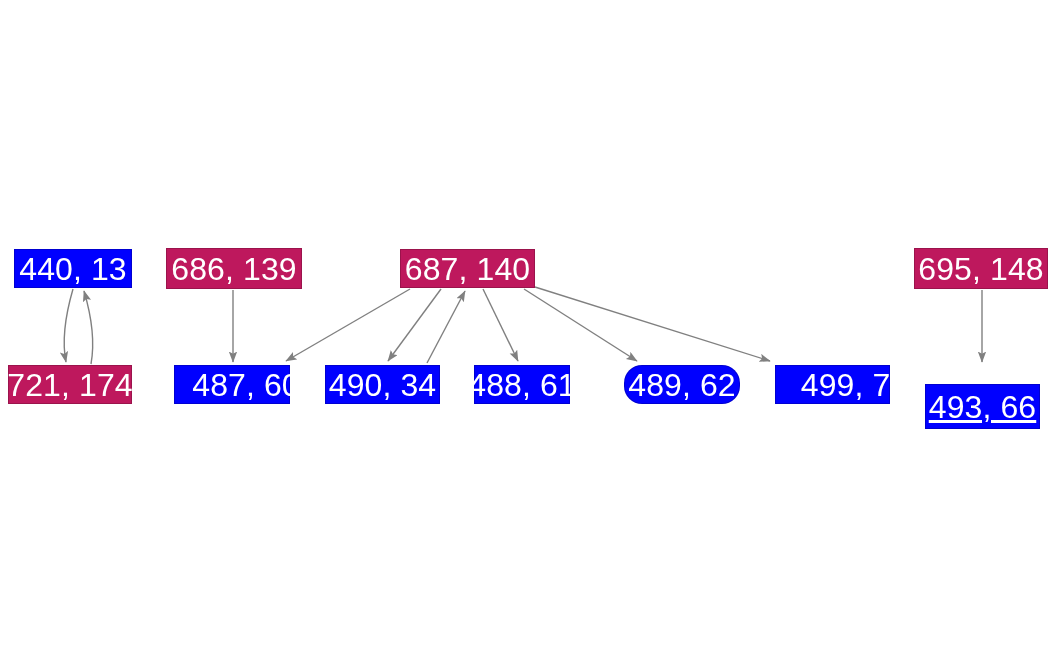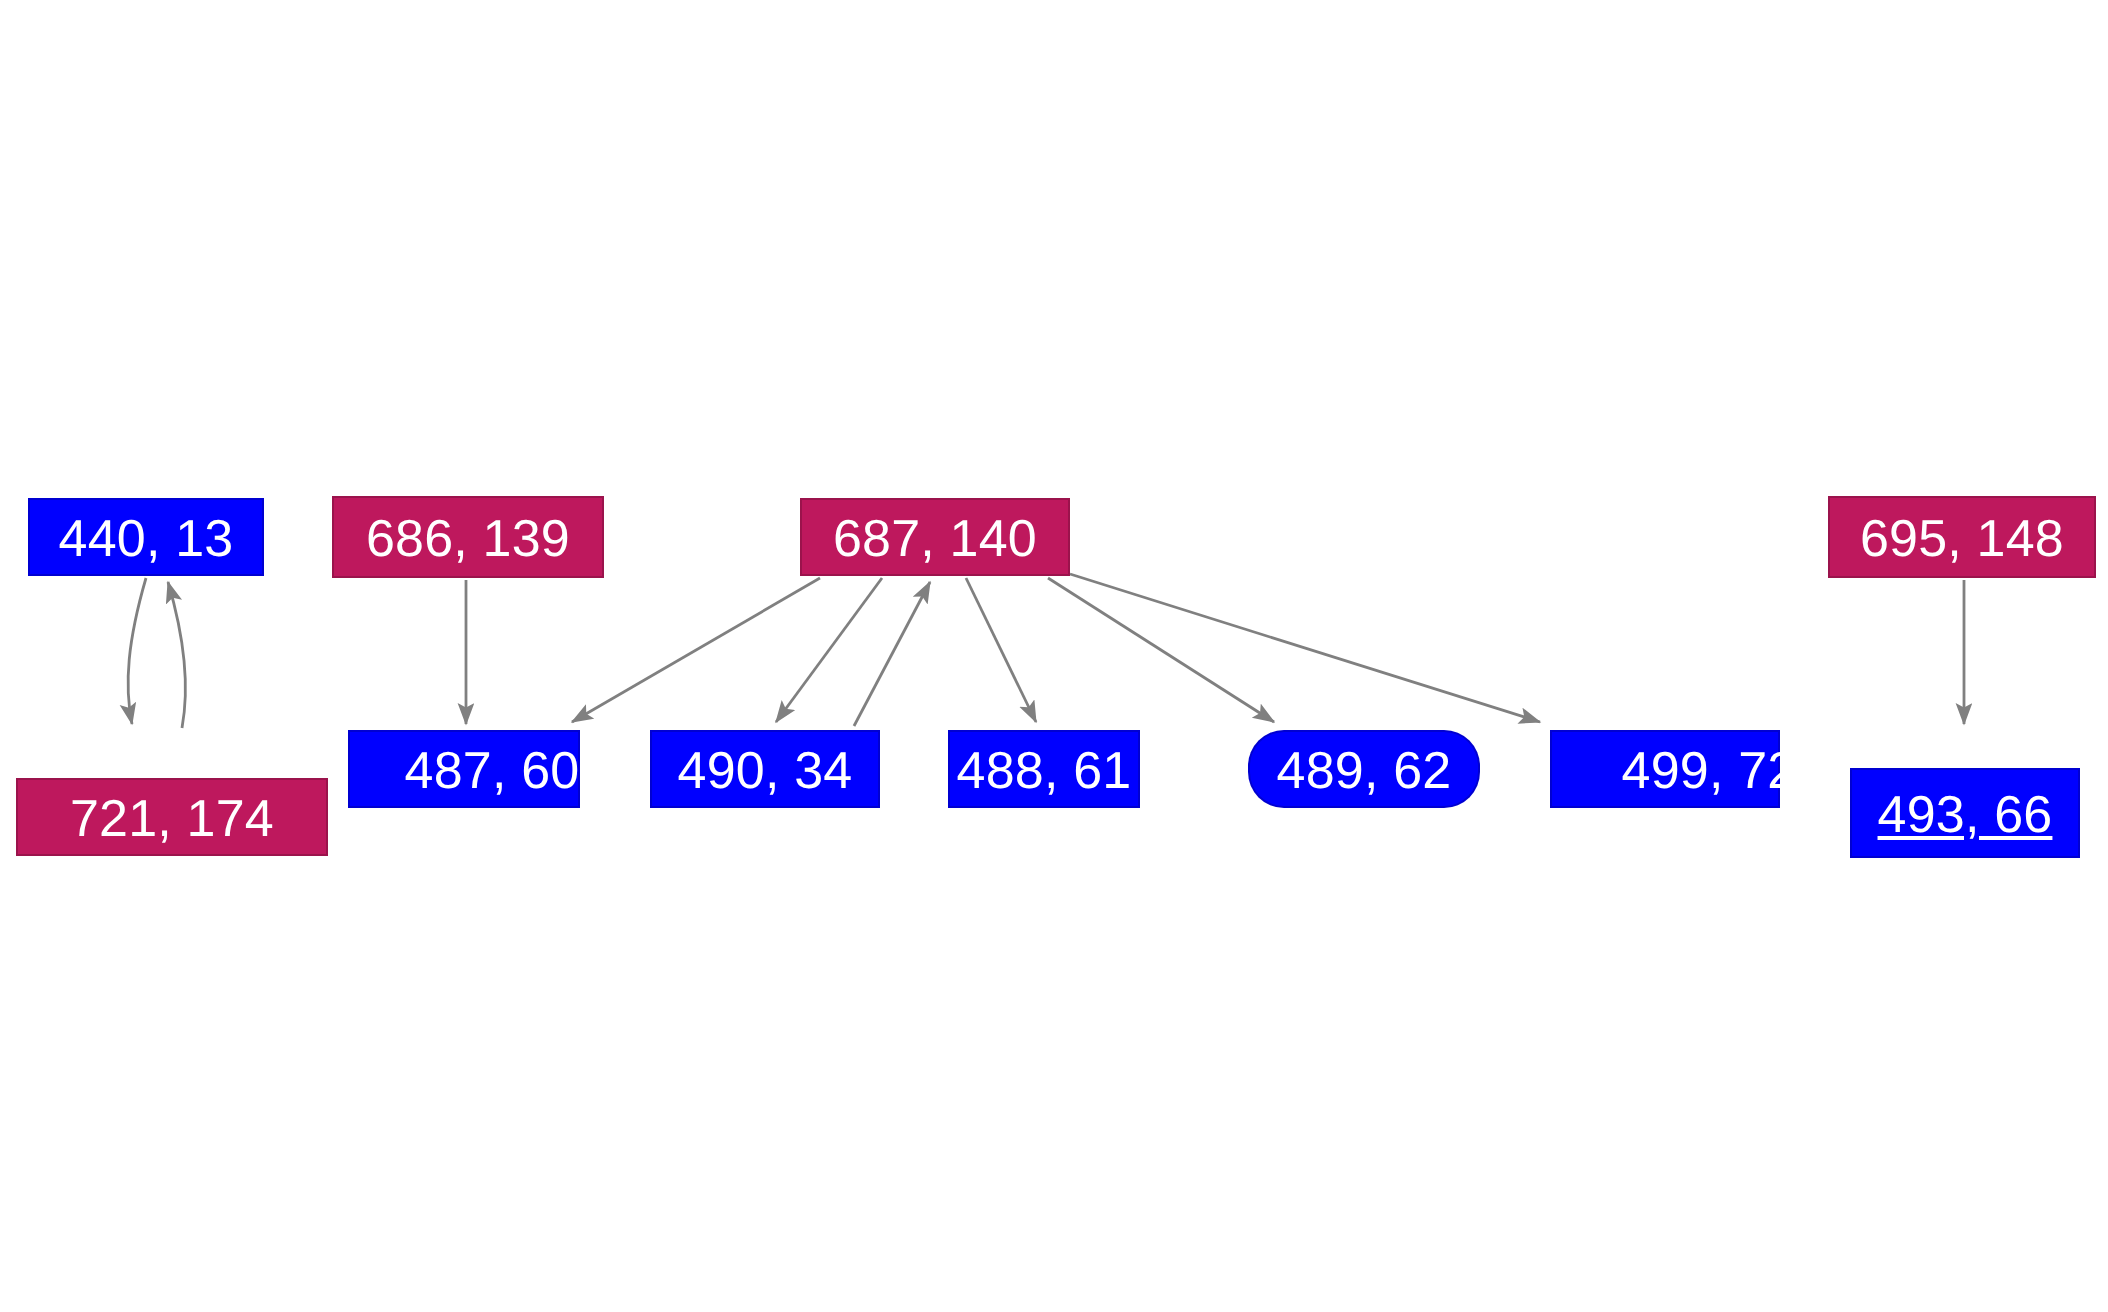--- a/index.html
+++ b/index.html
@@ -29,21 +29,21 @@
     height: 656px;
     pointer-events: none;
   }
   .node {
     position: absolute;
     box-sizing: border-box;
     display: flex;
     align-items: center;
     justify-content: center;
     color: #ffffff;
-    font-size: 26px;
+    font-size: 32px;
     font-family: "Liberation Sans", sans-serif;
     line-height: 1;
     letter-spacing: 0.1px;
     white-space: nowrap;
     border: 1px solid rgba(0,0,0,0.18);
   }
   .node-red {
     background: #be185d;
   }
   .node-blue {
@@ -81,21 +81,21 @@
       </div>
       <div class="node node-red" style="left: 166px; top: 248px; width: 136px; height: 41px;">
         <span>686, 139</span>
       </div>
       <div class="node node-red" style="left: 400px; top: 249px; width: 135px; height: 39px;">
         <span>687, 140</span>
       </div>
       <div class="node node-red" style="left: 914px; top: 248px; width: 134px; height: 41px;">
         <span>695, 148</span>
       </div>
-      <div class="node node-red" style="left: 8px; top: 365px; width: 156px; height: 39px; margin-top: 24px;">
+      <div class="node node-red" style="left: 8px; top: 365px; width: 124px; height: 39px;">
         <span>721, 174</span>
       </div>
       <div class="node node-blue" style="left: 174px; top: 365px; width: 116px; height: 39px; padding-left: 28px;">
         <span>487, 60</span>
       </div>
       <div class="node node-blue" style="left: 325px; top: 365px; width: 115px; height: 39px;">
         <span>490, 34</span>
       </div>
       <div class="node node-blue" style="left: 474px; top: 365px; width: 96px; height: 39px;">
         <span>488, 61</span>

